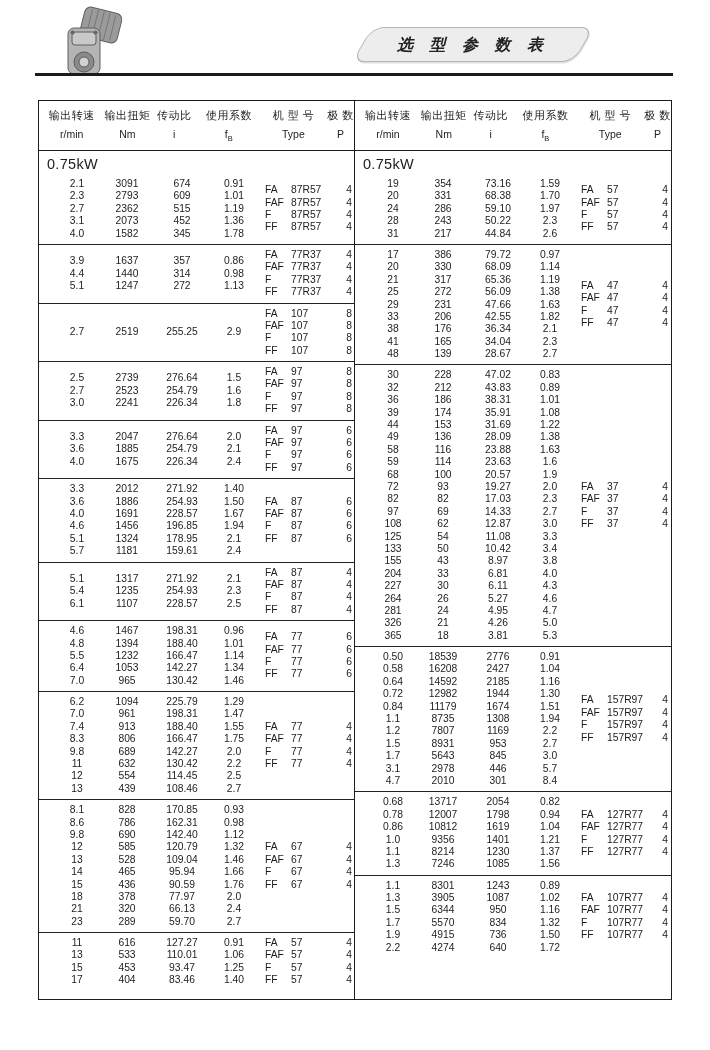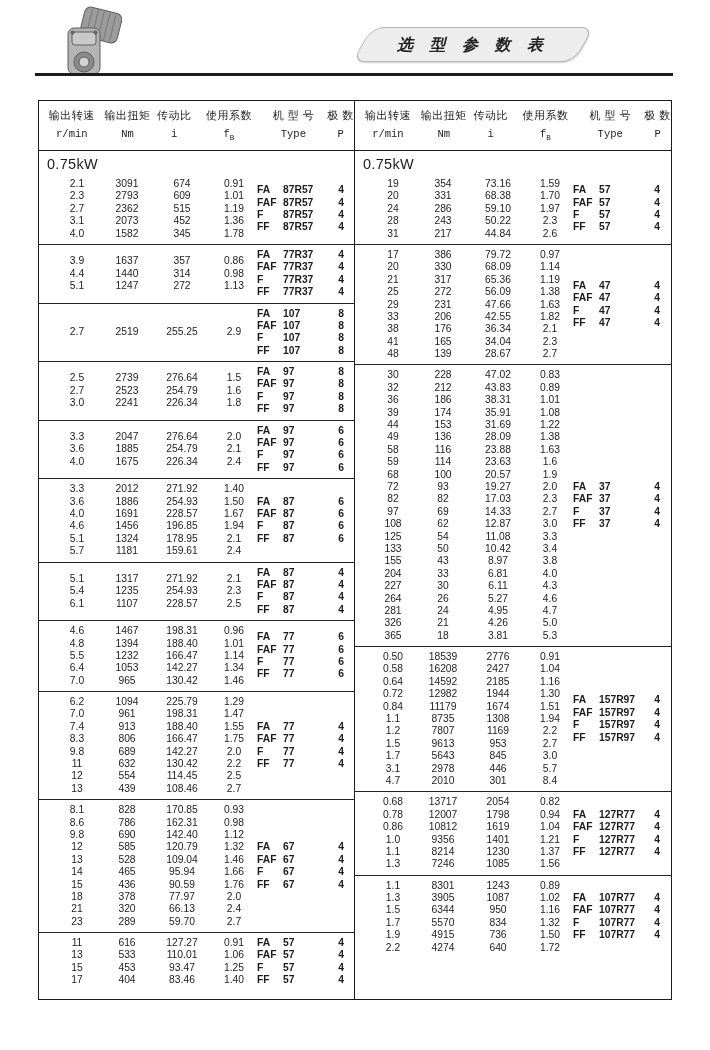--- a/index.html
+++ b/index.html
@@ -20,36 +20,36 @@
          border:1.5px solid #1c1c1c;box-sizing:border-box;display:flex;}
   .half{width:50%;box-sizing:border-box;display:flex;flex-direction:column;}
   .half.left{border-right:1px solid #1c1c1c;}
 
   
   .col-header{height:50px;border-bottom:1px solid #1c1c1c;box-sizing:border-box;
               display:flex;flex-direction:column;justify-content:center;gap:5px;}
   .hrow{display:flex;}
   .hcell{text-align:center;white-space:nowrap;}
   .hz{font-size:11px;letter-spacing:0.5px;}
-  .hu{font-size:10.5px;font-family:Liberation Mono, monospace;}
+  .hu{font-size:10.5px;}
   .w0{width:66px}.w1{width:46px}.w2{width:48px}.w3{width:62px}.w4{width:68px}.w5{width:27px}
   sub{font-size:7.5px;}
 
   
   .sec + .sec{border-top:1px solid #222;}
   .sec-label{font-weight:normal;font-size:14.5px;padding:5px 0 2px 8px;letter-spacing:0.3px;}
   .block{display:flex;align-items:center;padding:4px 0;}
   .block + .block{border-top:1px solid #222;}
 
   .rows{display:flex;flex-direction:column;}
   .row{display:flex;height:12.4px;line-height:12.4px;font-size:10.3px;}
   .c{text-align:center;}
   .c0{width:48px;margin-left:14px}.c1{width:52px}.c2{width:58px}.c3{width:46px}
 
-  .types{display:flex;flex-direction:column;justify-content:center;font-weight:bold;}
+  .types{display:flex;flex-direction:column;justify-content:center;margin-left:8px;}
   .trow{display:flex;height:12.4px;line-height:12.4px;font-size:10.3px;}
   .tprefix{width:26px;text-align:left;}
   .tmodel{width:48px;text-align:left;}
   .tpoles{width:16px;text-align:center;margin-left:2px;}
 </style>
 </head>
 <body>
 
 <div class="page">
 
@@ -1055,21 +1055,21 @@
                   <span class="c c3">1.94</span>
                 </div>
                 <div class="row">
                   <span class="c c0">1.2</span>
                   <span class="c c1">7807</span>
                   <span class="c c2">1169</span>
                   <span class="c c3">2.2</span>
                 </div>
                 <div class="row">
                   <span class="c c0">1.5</span>
-                  <span class="c c1">9613</span>
+                  <span class="c c1">8931</span>
                   <span class="c c2">953</span>
                   <span class="c c3">2.7</span>
                 </div>
                 <div class="row">
                   <span class="c c0">1.7</span>
                   <span class="c c1">5643</span>
                   <span class="c c2">845</span>
                   <span class="c c3">3.0</span>
                 </div>
                 <div class="row">

